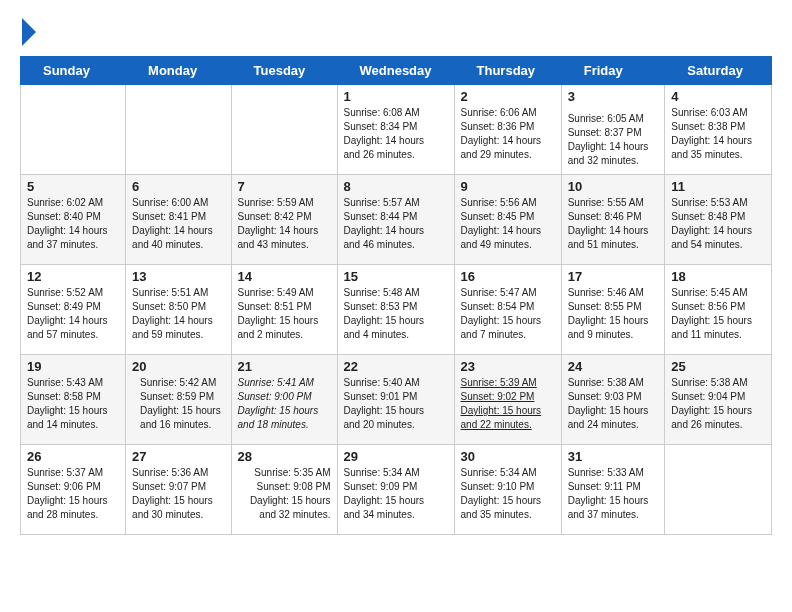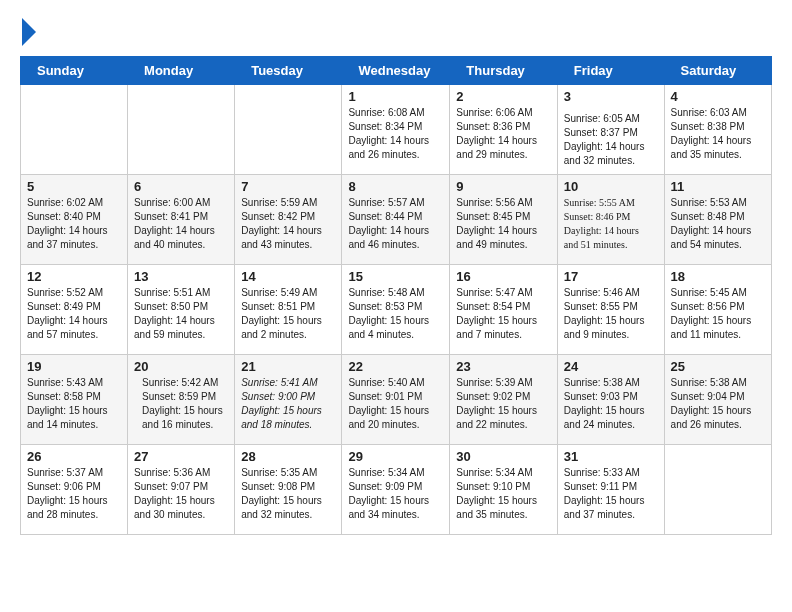--- a/index.html
+++ b/index.html
@@ -58,21 +58,21 @@
     }
     .calendar {
       width: 100%;
       border-collapse: collapse;
       border: 1px solid #ccc;
     }
     .calendar th {
       background-color: #1565c0;
       color: #fff;
       text-align: left;
-      padding: 6px 16px;
+      padding: 6px 22px;
       font-size: 13px;
       border: 1px solid #1565c0;
     }
     .calendar td {
       width: 108px;
       vertical-align: top;
       padding: 4px 6px;
       border: 1px solid #ccc;
       font-size: 11px;
       color: #222;
@@ -194,21 +194,21 @@
         </td>
         <td>
           <span class="day-num">9</span>
           <div class="day-info" style="white-space: pre-line;">Sunrise: 5:56 AM
 Sunset: 8:45 PM
 Daylight: 14 hours
 and 49 minutes.</div>
         </td>
         <td>
           <span class="day-num">10</span>
-          <div class="day-info" style="white-space: pre-line; font-family: Liberation Serif, serif;">Sunrise: 5:55 AM
+          <div class="day-info" style="white-space: pre-line;">Sunrise: 5:55 AM
 Sunset: 8:46 PM
 Daylight: 14 hours
 and 51 minutes.</div>
         </td>
         <td>
           <span class="day-num">11</span>
           <div class="day-info" style="white-space: pre-line;">Sunrise: 5:53 AM
 Sunset: 8:48 PM
 Daylight: 14 hours
 and 54 minutes.</div>
@@ -289,21 +289,21 @@
         </td>
         <td>
           <span class="day-num">22</span>
           <div class="day-info" style="white-space: pre-line;">Sunrise: 5:40 AM
 Sunset: 9:01 PM
 Daylight: 15 hours
 and 20 minutes.</div>
         </td>
         <td>
           <span class="day-num">23</span>
-          <div class="day-info" style="white-space: pre-line;">Sunrise: 5:39 AM
+          <div class="day-info" style="white-space: pre-line; text-decoration: underline;">Sunrise: 5:39 AM
 Sunset: 9:02 PM
 Daylight: 15 hours
 and 22 minutes.</div>
         </td>
         <td>
           <span class="day-num">24</span>
           <div class="day-info" style="white-space: pre-line;">Sunrise: 5:38 AM
 Sunset: 9:03 PM
 Daylight: 15 hours
 and 24 minutes.</div>
@@ -326,21 +326,21 @@
         </td>
         <td>
           <span class="day-num">27</span>
           <div class="day-info" style="white-space: pre-line;">Sunrise: 5:36 AM
 Sunset: 9:07 PM
 Daylight: 15 hours
 and 30 minutes.</div>
         </td>
         <td>
           <span class="day-num">28</span>
-          <div class="day-info" style="white-space: pre-line;">Sunrise: 5:35 AM
+          <div class="day-info" style="white-space: pre-line; text-align: right;">Sunrise: 5:35 AM
 Sunset: 9:08 PM
 Daylight: 15 hours
 and 32 minutes.</div>
         </td>
         <td>
           <span class="day-num">29</span>
           <div class="day-info" style="white-space: pre-line;">Sunrise: 5:34 AM
 Sunset: 9:09 PM
 Daylight: 15 hours
 and 34 minutes.</div>

